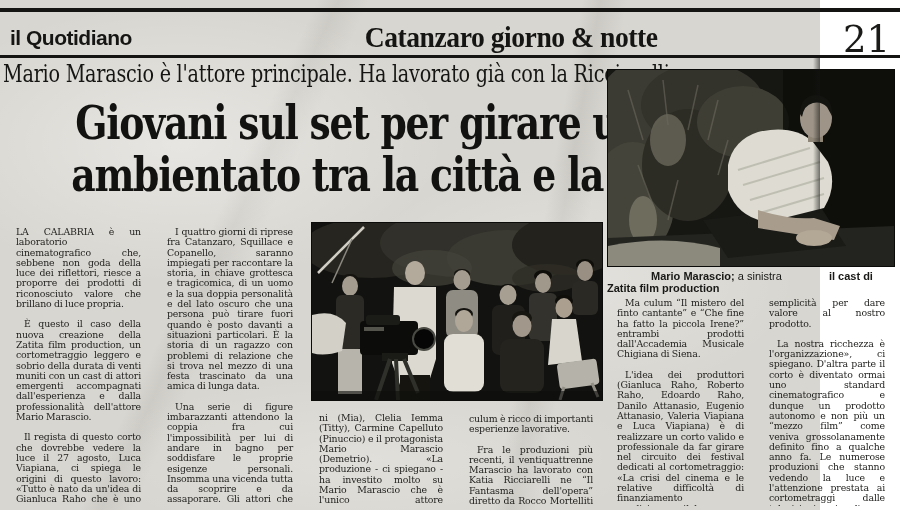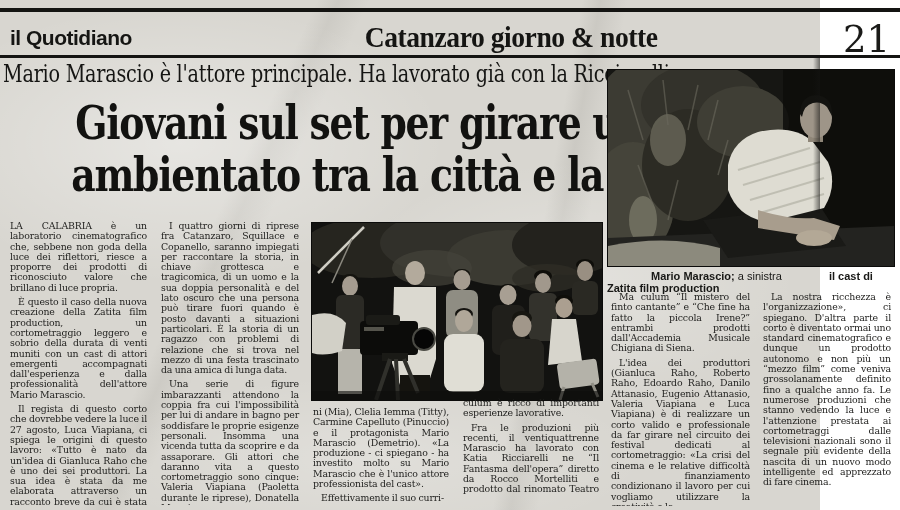--- a/index.html
+++ b/index.html
@@ -32,26 +32,26 @@
   .photo{position:absolute;border:1px solid #0b0b0a;background:#111;}
   .photo svg{display:block;}
   .photo-portrait{left:607px;top:69px;width:286px;height:196px;}
   .photo-group{left:311px;top:222px;width:290px;height:177px;}
   .caption{position:absolute;left:607px;top:270px;width:290px;
     font-family:"Liberation Sans",sans-serif;font-size:11px;color:#18181 6;}
   .caption{color:#181816;}
   .cap-b{font-weight:bold;padding-left:44px;}
   .col{position:absolute;font-size:9.4px;line-height:10.3px;text-align:justify;
     letter-spacing:-0.15px;word-spacing:-0.4px;color:#1e1e1c;overflow:hidden;}
-  .col p{margin:4px;text-indent:8px;}
+  .col p{margin:10px;text-indent:8px;}
   .col p.noindent{text-indent:0;}
   .col-1{left:6px;top:217px;width:145px;height:288px;}
   .col-2{left:157px;top:217px;width:146px;height:288px;}
   .col-3{left:309px;top:403px;width:144px;height:102px;}
-  .col-4{left:459px;top:394px;width:144px;height:102px;}
+  .col-4{left:459px;top:404px;width:144px;height:102px;}
   .col-5{left:607px;top:288px;width:147px;height:218px;}
   .col-6{left:759px;top:288px;width:136px;height:218px;}
   .edge-right{position:absolute;right:0;top:58px;width:7px;height:155px;
     background:linear-gradient(to left, rgba(20,20,18,.55), transparent);}
 </style>
 </head>
 <body>
 
 <div class="page">
 
@@ -176,19 +176,20 @@
   <div class="col col-4">
       <p class="noindent">culum è ricco di importanti esperienze lavorative.</p>
       <p>Fra le produzioni più recenti, il ventiquattrenne Marascio ha lavorato con Katia Ricciarelli ne “Il Fantasma dell'opera” diretto da Rocco Mortelliti e prodotto dal rinomato Teatro dell'Opera.</p>
     </div>
   <div class="col col-5">
       <p>Ma culum “Il mistero del finto cantante” e “Che fine ha fatto la piccola Irene?” entrambi prodotti dall'Accademia Musicale Chigiana di Siena.</p>
       <p>L'idea dei produttori (Gianluca Raho, Roberto Raho, Edoardo Raho, Danilo Attanasio, Eugenio Attanasio, Valeria Viapiana e Luca Viapiana) è di realizzare un corto valido e professionale da far girare nel circuito dei festival dedicati al cortometraggio: «La crisi del cinema e le relative difficoltà di finanziamento condizionano il lavoro per cui vogliamo utilizzare la creatività e la</p>
     </div>
   <div class="col col-6">
     <div>
+        <p class="noindent">semplicità per dare valore al nostro prodotto.</p>
         <p>La nostra ricchezza è l'organizzazione», ci spiegano. D'altra parte il corto è diventato ormai uno standard cinematografico e dunque un prodotto autonomo e non più un “mezzo film” come veniva grossolanamente definito fino a qualche anno fa. Le numerose produzioni che stanno vedendo la luce e l'attenzione prestata ai cortometraggi dalle televisioni nazionali sono il segnale più evidente della nascita di un nuovo modo intelligente ed apprezzato di fare cinema.</p>
       </div>
 
   </div>
 
   <div class="edge-right"></div>
 </div>
 
 </body></html>

